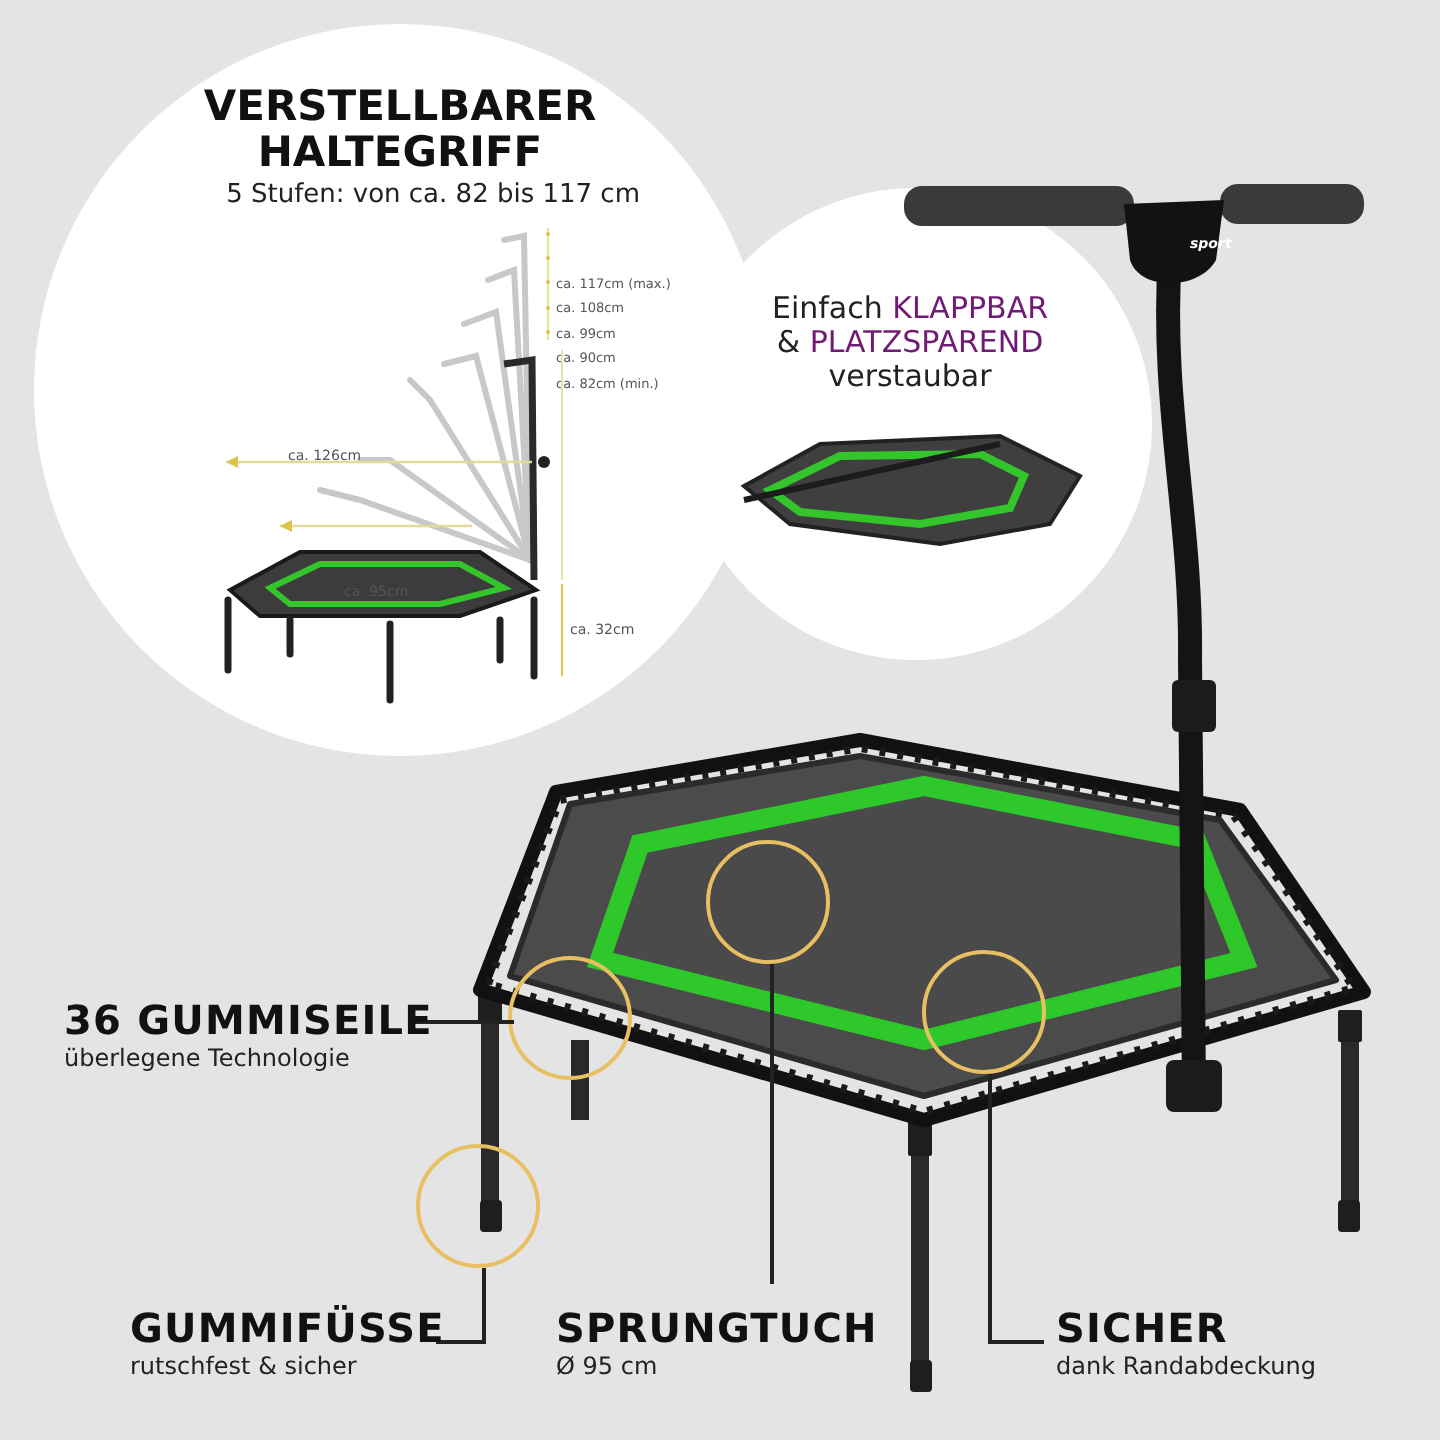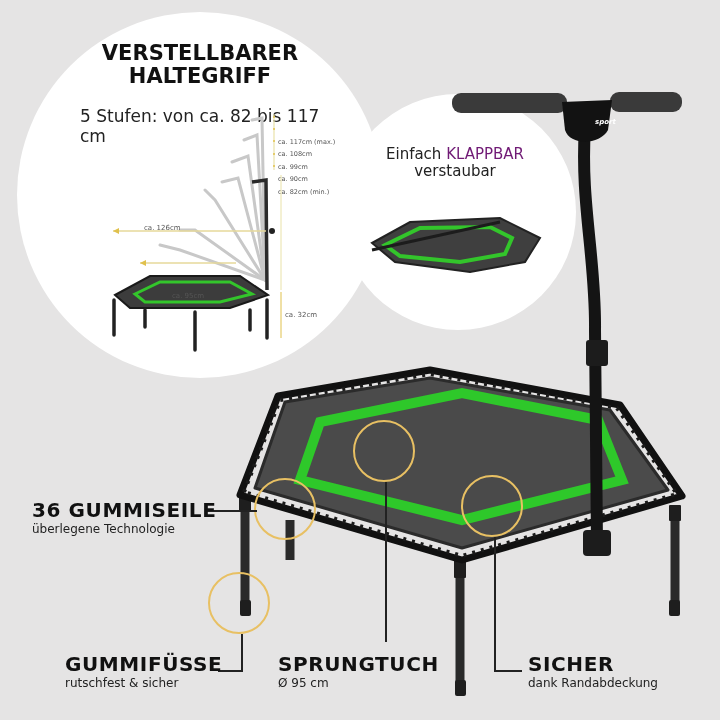--- a/index.html
+++ b/index.html
@@ -1,21 +1,21 @@
 <!DOCTYPE html>
 <html><head>
 <meta charset="utf-8">
 <style>
   html,body{margin:0;padding:0;}
   body{width:720px;height:720px;background:#e5e4e4;position:relative;overflow:hidden;font-family:"DejaVu Sans","Liberation Sans",sans-serif;color:#111;}
   .abs{position:absolute;}
   .circle-big{left:17px;top:12px;width:366px;height:366px;border-radius:50%;background:#ffffff;}
   .circle-small{left:340px;top:94px;width:236px;height:236px;border-radius:50%;background:#ffffff;}
   .t-h1{left:100px;top:42px;width:200px;text-align:center;font-size:21px;line-height:23px;font-weight:bold;color:#111;}
-  .t-sub{left:80px;top:106px;width:240px;text-align:left;font-size:17px;color:#222;}
+  .t-sub{left:80px;top:90px;width:240px;text-align:right;font-size:13px;color:#222;}
   .hlabel{font-size:6.5px;color:#555;}
   .klapp{left:355px;top:146px;width:200px;text-align:center;font-size:15px;line-height:17px;color:#222;}
   .klapp b{font-weight:normal;color:#701a75;}
   .feat-title{font-size:20px;font-weight:bold;letter-spacing:0.6px;color:#111;}
   .feat-sub{font-size:12px;color:#222;}
   .ring{position:absolute;border:2.5px solid #e8c063;border-radius:50%;box-sizing:border-box;}
   .line{position:absolute;background:#222;}
   svg{position:absolute;left:0;top:0;}
 </style>
 </head>
@@ -79,20 +79,21 @@
     <line x1="250" y1="310" x2="250" y2="330"></line>
     <line x1="267" y1="300" x2="267" y2="338"></line>
   </g>
 </svg>
 <div class="abs hlabel" style="left:144px;top:224px;font-size:7px;">ca. 126cm</div>
 <div class="abs hlabel" style="left:172px;top:255px;font-size:7px;margin-top:37px;">ca. 95cm</div>
 <div class="abs hlabel" style="left:285px;top:311px;font-size:7px;">ca. 32cm</div>
 
 <div class="abs klapp">
   <div><span>Einfach </span><b>KLAPPBAR</b></div>
+  <div><span>&amp; </span><b>PLATZSPAREND</b></div>
   <div>verstaubar</div>
 </div>
 
 <svg width="720" height="720" viewBox="0 0 720 720">
 
   <g>
     <polygon points="372,243 410,222 500,218 540,238 525,262 470,272 395,262" fill="#3f3f3f" stroke="#222" stroke-width="2"></polygon>
     <polygon points="385,245 420,228 490,227 512,238 505,254 460,262 400,256" fill="none" stroke="#33c52b" stroke-width="4"></polygon>
     <line x1="372" y1="250" x2="500" y2="222" stroke="#1c1c1c" stroke-width="3"></line>
   </g>

